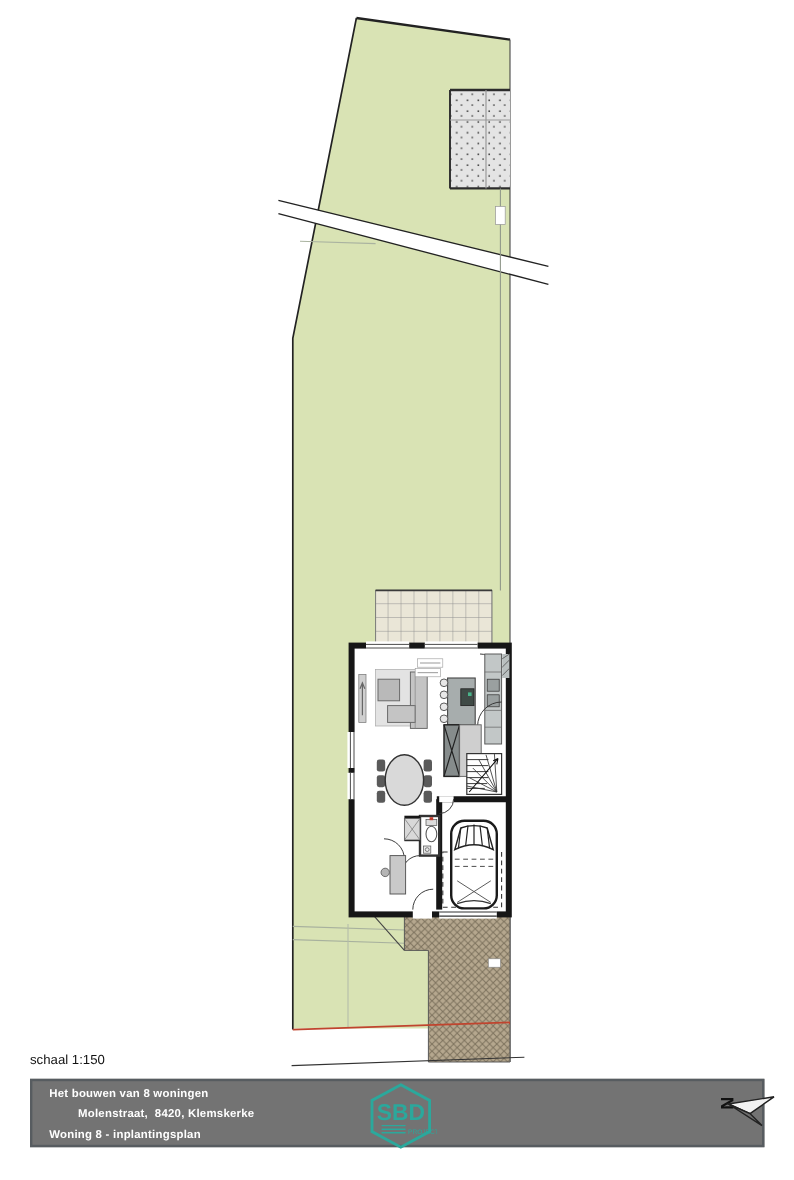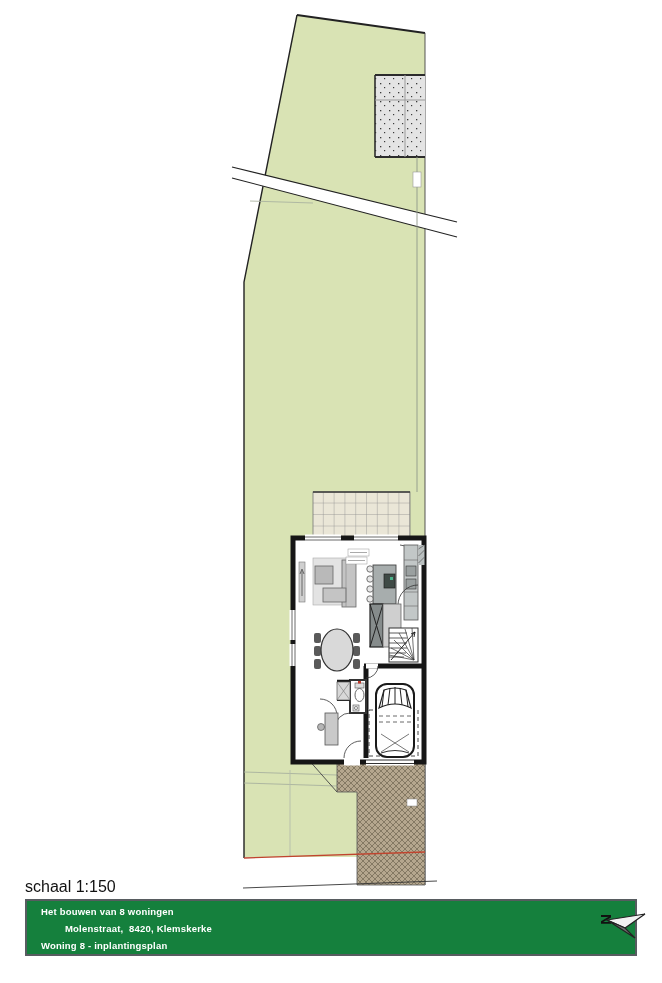--- a/index.html
+++ b/index.html
@@ -1,21 +1,21 @@
 <!DOCTYPE html>
 <html><head>
 <meta charset="utf-8">
 <style>
   html,body{margin:0;padding:0;background:#fff;}
   #canvas{position:relative;width:662px;height:983px;background:#ffffff;overflow:hidden;
           font-family:"Liberation Sans", sans-serif;}
   #plan-svg{position:absolute;left:0;top:0;}
-  .scale-label{position:absolute;left:25px;top:878px;font-size:16px;color:#111;}
+  .scale-label{position:absolute;left:25px;top:878px;font-size:11px;color:#111;}
   .title-bar{position:absolute;left:25px;top:899px;width:608px;height:53px;
-             background:#15803d;border:2px solid #575c60;}
+             background:#737373;border:2px solid #575c60;}
   .title-line{position:absolute;left:14px;color:#fff;font-weight:bold;font-size:9.5px;
               letter-spacing:.2px;white-space:pre;}
   .tl1{top:5px;} .tl2{top:22px;margin-left:24px;} .tl3{top:39px;}
   .logo-wrap{position:absolute;left:277px;top:0px;width:60px;height:57px;}
   .north-wrap{position:absolute;left:548px;top:5px;width:80px;height:44px;}
   .footer-label{position:absolute;left:0;right:0;top:958px;text-align:center;
                 color:#8b8b8b;font-size:12.5px;word-spacing:7px;}
 </style>
 </head>
 <body>
@@ -224,20 +224,28 @@
     <line x1="243" y1="888" x2="437" y2="881" stroke="#333" stroke-width="0.9"></line>
   </svg>
 
   <div class="scale-label">schaal 1:150</div>
 
   <div class="title-bar">
     <div class="title-line tl1">Het bouwen van 8 woningen</div>
     <div class="title-line tl2">Molenstraat,  8420, Klemskerke</div>
     <div class="title-line tl3">Woning 8 - inplantingsplan</div>
 
+    <div class="logo-wrap">
+      <svg width="60" height="57" viewBox="0 0 60 57">
+        <polygon points="30,3 54,16 54,42 30,55 6,42 6,16" fill="none" stroke="#2ba89c" stroke-width="2.4"></polygon>
+        <text x="30" y="32" text-anchor="middle" font-family="Liberation Sans, sans-serif" font-size="19" font-weight="bold" fill="#2ba89c">SBD</text>
+        <path d="M14,37 L34,37 M14,40 L34,40 M14,43 L34,43" stroke="#2ba89c" stroke-width="1.2"></path>
+        <text x="36" y="44" font-family="Liberation Sans, sans-serif" font-size="5.5" fill="#2ba89c">PROJECT</text>
+      </svg>
+    </div>
 
     <div class="north-wrap">
       <svg width="80" height="44" viewBox="0 0 80 44">
         <text x="0" y="0" transform="translate(26,8) rotate(90)" font-family="Liberation Sans, sans-serif" font-size="15" font-weight="bold" fill="#111">N</text>
         <polygon points="32,14 70,8 50,22" fill="#f2f2f2" stroke="#222" stroke-width="1.2"></polygon>
         <polygon points="32,14 50,22 60,32" fill="#6e6e6e" stroke="#222" stroke-width="1.2"></polygon>
       </svg>
     </div>
   </div>
 

